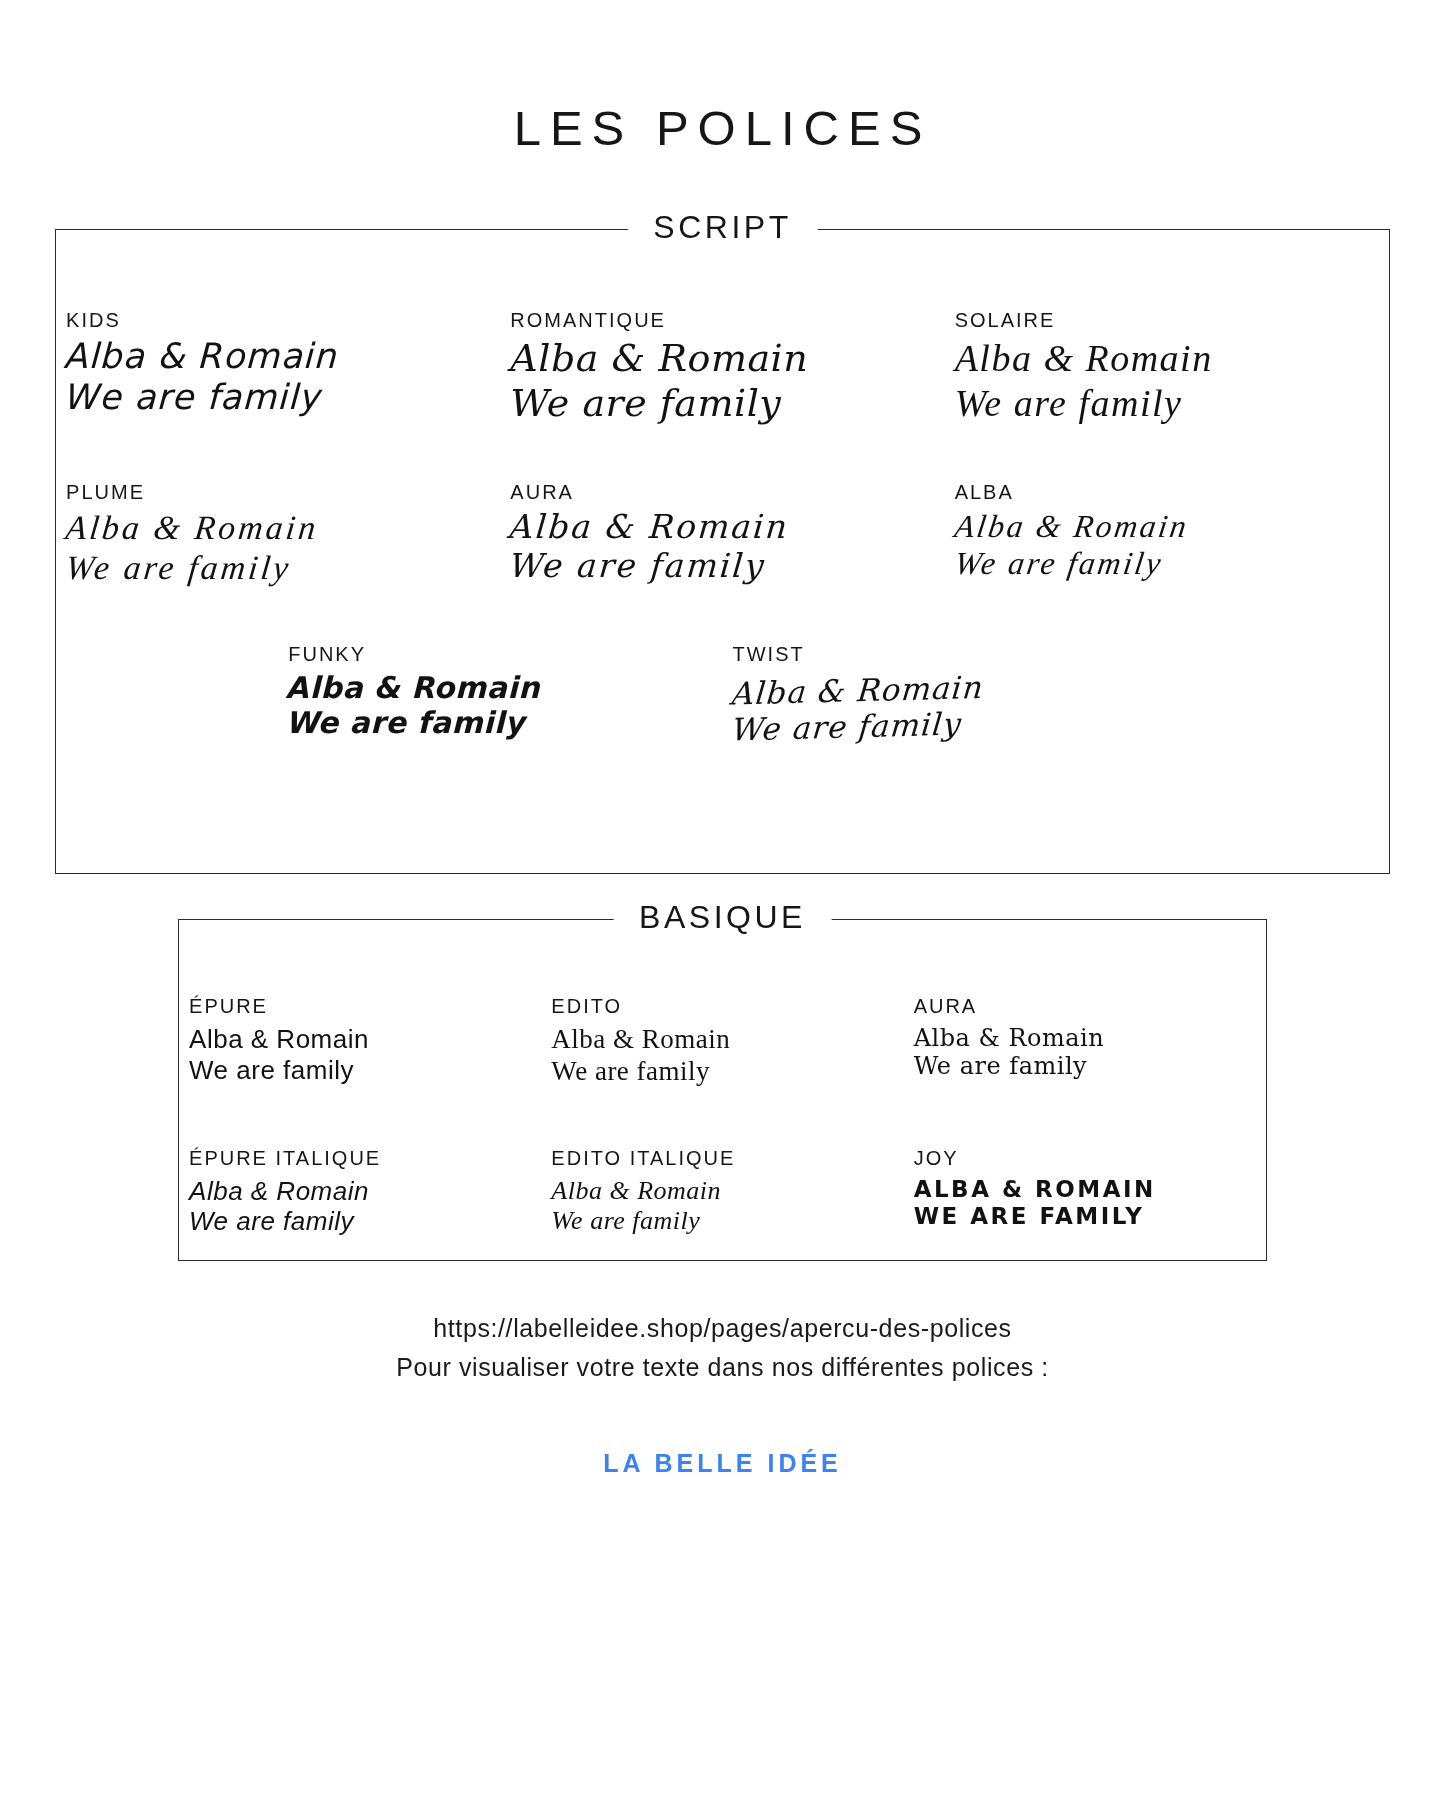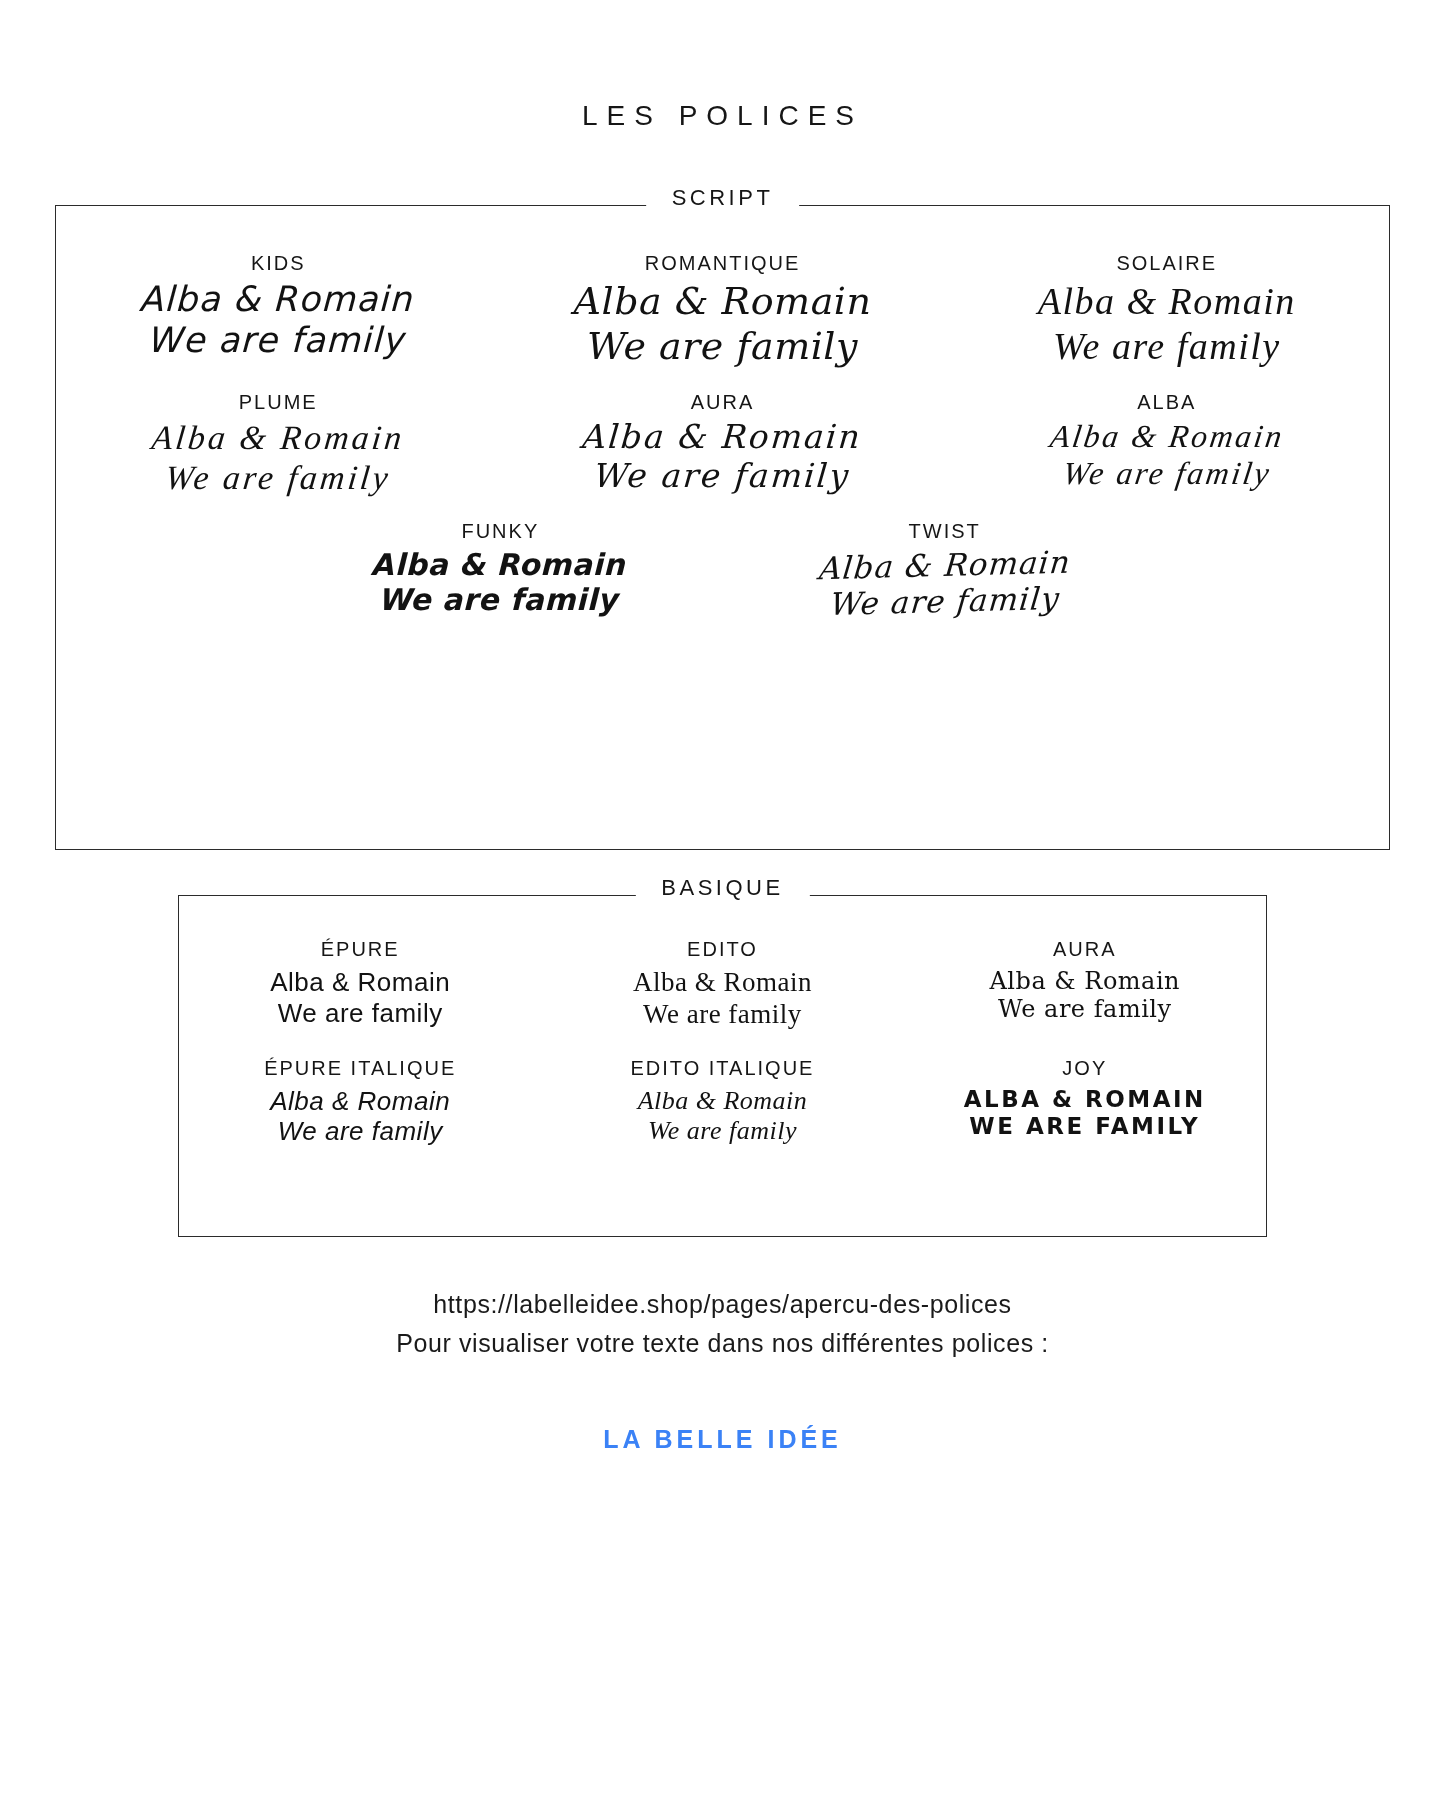--- a/index.html
+++ b/index.html
@@ -21,21 +21,21 @@
     width: 1445px;
     height: 1806px;
     box-sizing: border-box;
     padding: 0 55px;
     position: relative;
   }
 
   
   .page-title {
     text-align: center;
-    font-size: 28px;
+    font-size: 49px;
     letter-spacing: 9px;
     font-weight: 400;
     margin-top: 100px;
     margin-bottom: 0;
     color: #161616;
     font-family: "Liberation Sans", sans-serif;
   }
 
   
   .section {
@@ -55,41 +55,42 @@
     width: 1089px;
   }
 
   .section-label {
     position: absolute;
     top: -21px;
     left: 50%;
     transform: translateX(-50%);
     background: #ffffff;
     padding: 0 26px;
-    font-size: 22px;
+    font-size: 32px;
     letter-spacing: 3.5px;
     font-weight: 400;
     color: #161616;
     white-space: nowrap;
   }
 
   
   .font-grid {
     display: flex;
     flex-wrap: wrap;
     justify-content: center;
     box-sizing: border-box;
     padding-top: 46px;
   }
   .font-cell {
     width: 33.33%;
     box-sizing: border-box;
-    text-align: center;
+    text-align: left;
     padding: 0 10px;
     margin-bottom: 22px;
+    margin-top: 33px;
   }
   .font-cell.two-up { width: 33.33%; }
 
   .font-name {
     font-size: 20px;
     letter-spacing: 2px;
     font-weight: 400;
     color: #161616;
     margin-bottom: 4px;
   }

